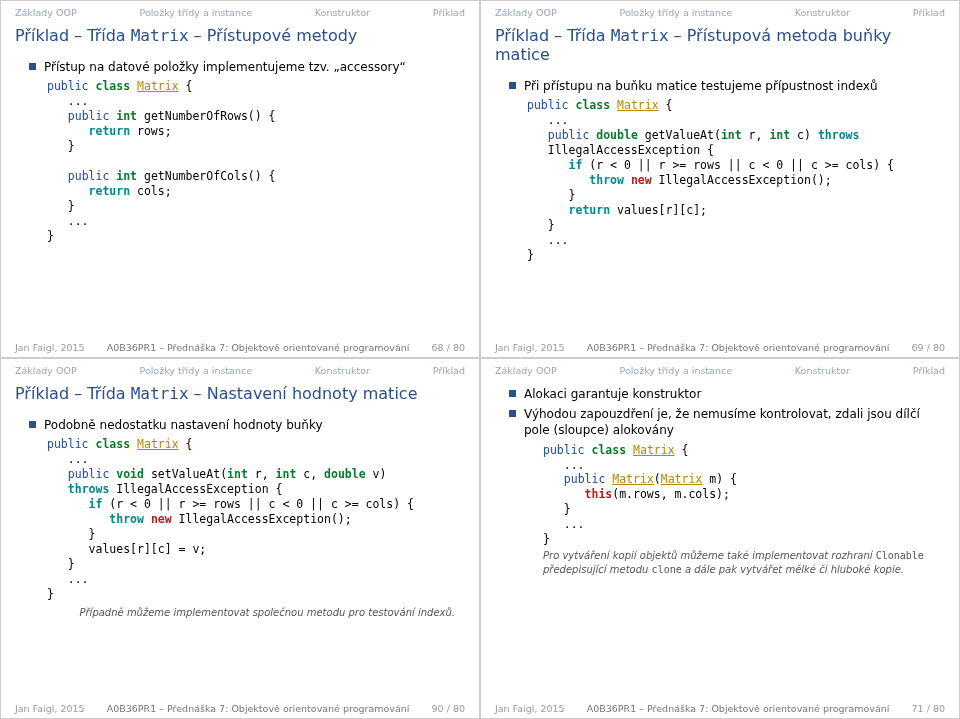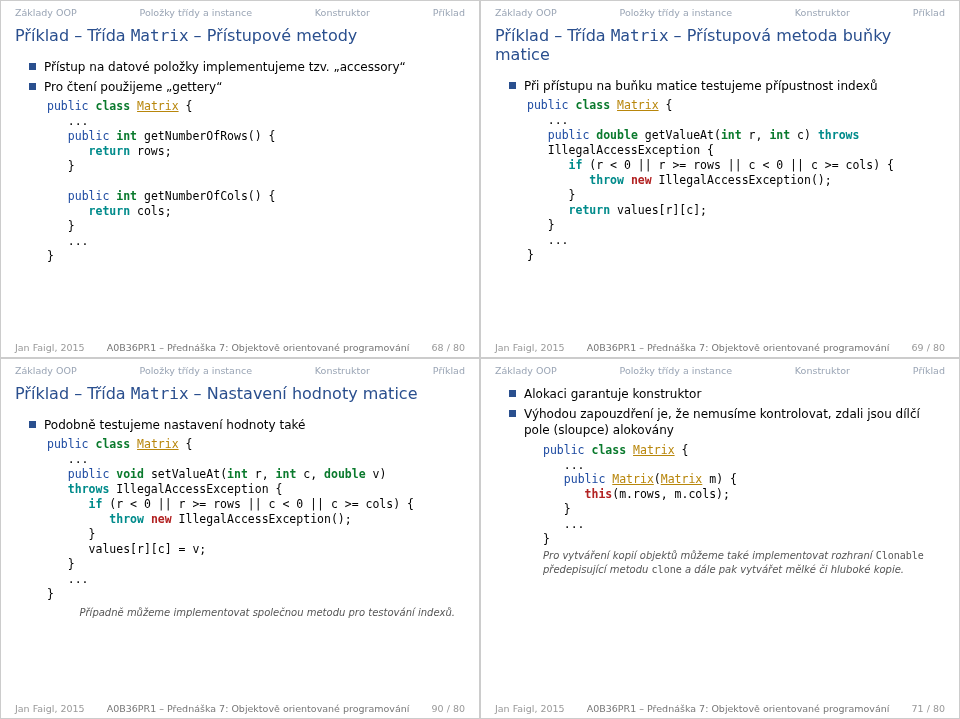--- a/index.html
+++ b/index.html
@@ -97,24 +97,20 @@
     <span>Příklad</span>
   </div>
   <div class="title">
     <span>Příklad – Třída </span><span class="tt">Matrix</span><span> – Přístupové metody</span>
   </div>
   <div class="body">
     <div class="bullet">
           <div class="sq"></div>
           <div>Přístup na datové položky implementujeme tzv. „accessory“</div>
         </div>
-    <div class="bullet">
-          <div class="sq"></div>
-          <div>Pro čtení použijeme „gettery“</div>
-        </div>
     <div class="code"><span class="kw-blue">public</span> <span class="kw-green">class</span> <span class="cls">Matrix</span> {
    ...
    <span class="kw-blue">public</span> <span class="kw-green">int</span> getNumberOfRows() {
       <span class="kw-teal">return</span> rows;
    }
 
    <span class="kw-blue">public</span> <span class="kw-green">int</span> getNumberOfCols() {
       <span class="kw-teal">return</span> cols;
    }
    ...
@@ -167,21 +163,21 @@
     <span>Položky třídy a instance</span>
     <span>Konstruktor</span>
     <span>Příklad</span>
   </div>
   <div class="title">
     <span>Příklad – Třída </span><span class="tt">Matrix</span><span> – Nastavení hodnoty matice</span>
   </div>
   <div class="body">
     <div class="bullet">
           <div class="sq"></div>
-          <div>Podobně testujeme nastavení hodnoty také</div>
+          <div>Podobně nedostatku nastavení hodnoty buňky</div>
         </div>
     <div class="code"><span class="kw-blue">public</span> <span class="kw-green">class</span> <span class="cls">Matrix</span> {
    ...
    <span class="kw-blue">public</span> <span class="kw-green">void</span> setValueAt(<span class="kw-green">int</span> r, <span class="kw-green">int</span> c, <span class="kw-green">double</span> v)
    <span class="kw-teal">throws</span> IllegalAccessException {
       <span class="kw-teal">if</span> (r &lt; 0 || r &gt;= rows || c &lt; 0 || c &gt;= cols) {
          <span class="kw-teal">throw</span> <span class="kw-red">new</span> IllegalAccessException();
       }
       values[r][c] = v;
    }

